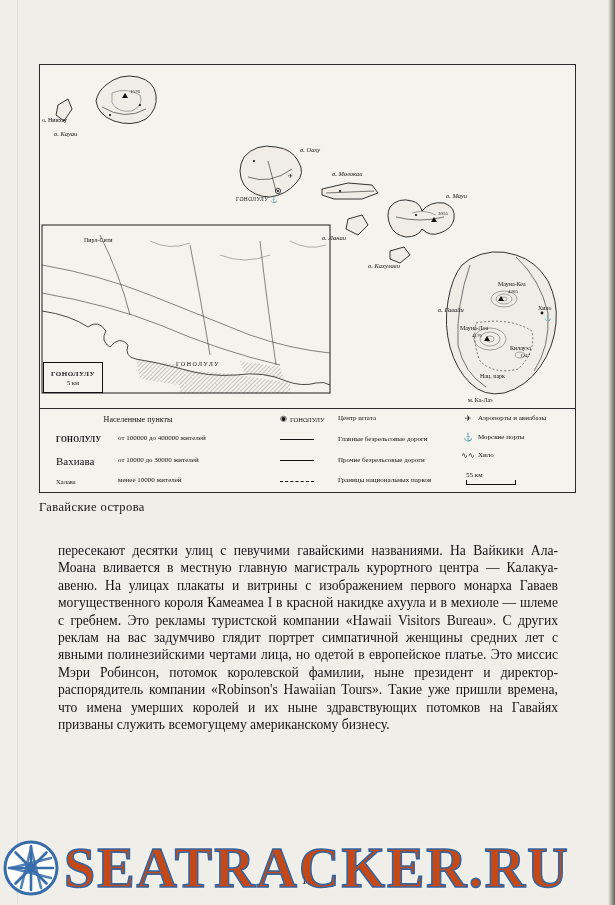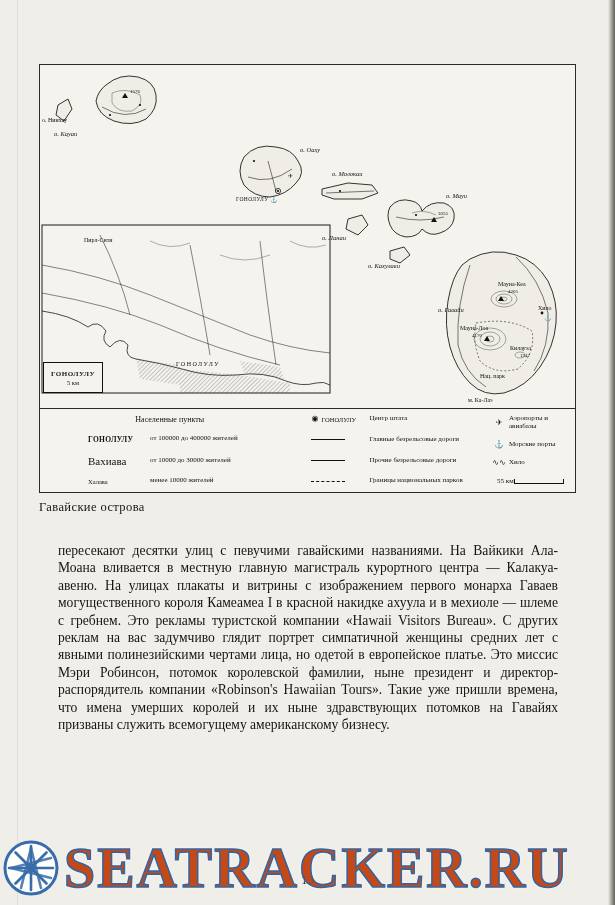--- a/index.html
+++ b/index.html
@@ -32,38 +32,38 @@
   }
   .isb-title{font-size:7px;font-weight:bold;letter-spacing:0.5px;}
   .isb-scale{font-size:6.5px;}
   
   .legend{
     position:absolute;left:0;right:0;bottom:0;height:84px;
     border-top:1px solid #2b2b2b;display:flex;
     padding:6px 8px 7px 16px;box-sizing:border-box;color:#111;
   }
   .lcol{display:flex;flex-direction:column;justify-content:space-between;}
-  .lcol-a{width:224px;margin-left:32px;}
+  .lcol-a{width:224px;}
   .lcol-b{width:178px;}
   .lcol-c{flex:1;}
   .lhead{font-size:8px;text-align:center;padding-right:60px;}
   .lrow{display:flex;align-items:center;}
   .lname{width:62px;font-size:7.5px;flex-shrink:0;}
   .lname.n1{font-weight:bold;letter-spacing:0.3px;}
   .lname.n2{font-size:11px;}
   .lname.n3{font-size:6.5px;}
   .ldesc{font-size:7px;line-height:1.1;}
   .lsym{width:58px;flex-shrink:0;display:flex;align-items:center;gap:3px;font-size:6.5px;}
   .lsym .glyph{font-size:8px;line-height:1;}
   .line-main{display:inline-block;width:34px;height:0;border-top:1.8px solid #111;}
   .line-other{display:inline-block;width:34px;height:0;border-top:1px solid #111;}
   .line-park{display:inline-block;width:34px;height:0;border-top:1px dashed #111;}
   .lcol-c .lsym{width:20px;justify-content:center;}
   .lcol-c .ldesc{max-width:92px;}
-  .scale-wrap{display:flex;align-items:center;width:70px;margin-left:8px;}
+  .scale-wrap{display:flex;flex-direction:column;width:70px;margin-left:8px;}
   .scale-label{font-size:7px;}
   .scale-bar{width:48px;height:4px;border:1px solid #111;border-top:none;margin-top:1px;}
   
   .map-caption{
     position:absolute;left:39px;top:500px;width:537px;
     font-size:12.5px;letter-spacing:0.4px;
   }
   .body-text{
     position:absolute;left:57px;top:541px;width:502px;
     font-size:13.6px;line-height:17.4px;text-align:justify;color:#141414;

